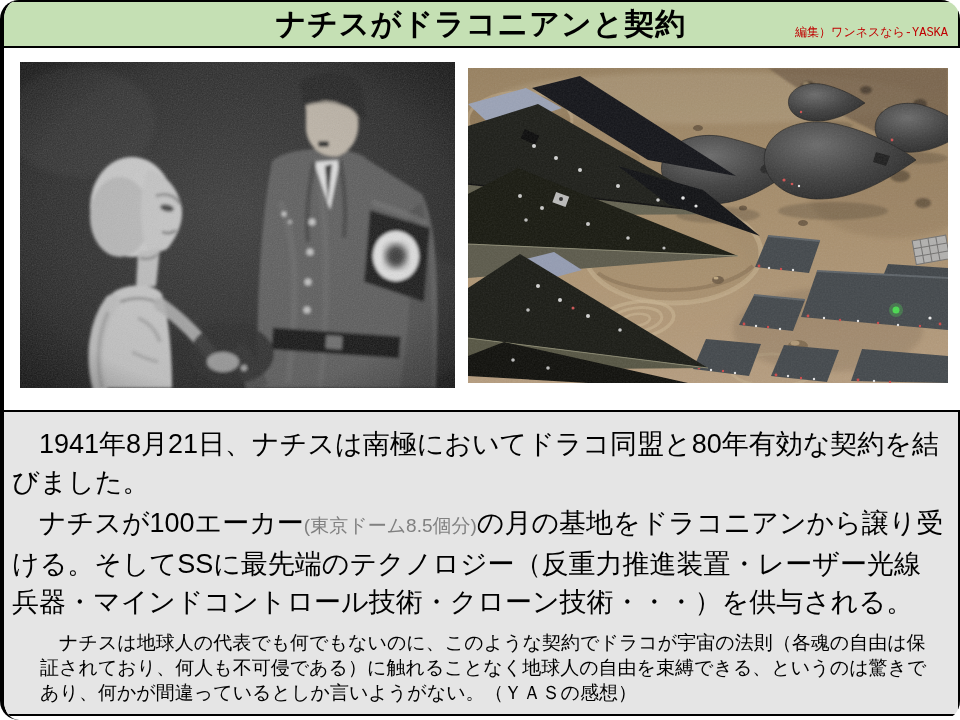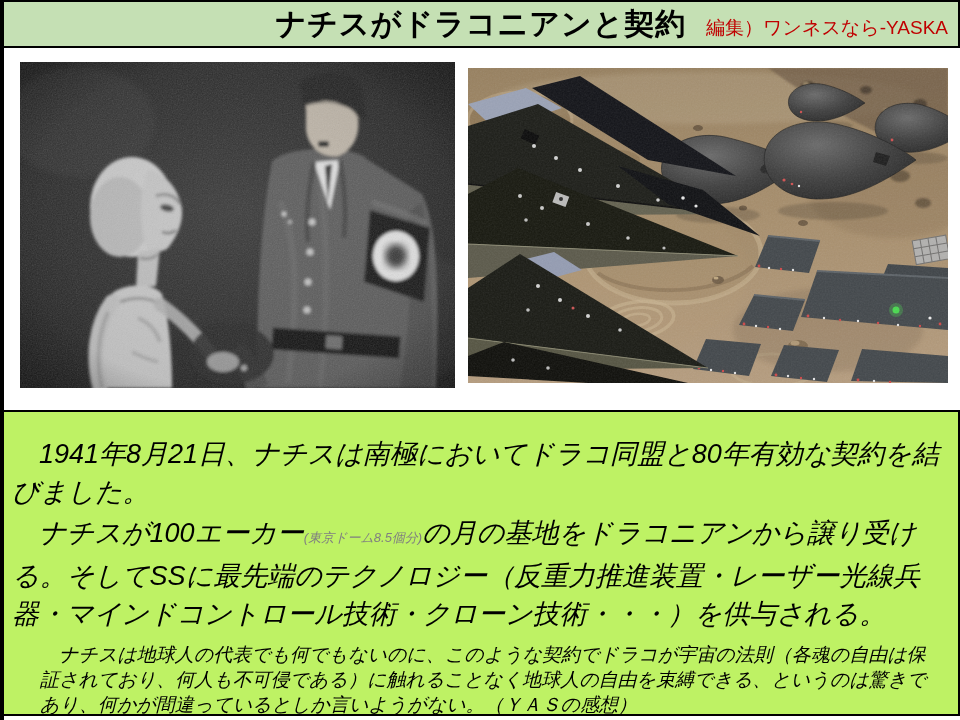--- a/index.html
+++ b/index.html
@@ -1,48 +1,48 @@
 <!DOCTYPE html>
 <html><head>
 <meta charset="utf-8">
 <style>
   * { box-sizing: border-box; margin: 0; padding: 0; }
   html, body { width: 960px; height: 720px; background: #ffffff; }
   body { font-family: "Liberation Sans", "DejaVu Sans", sans-serif; }
   .slide {
     position: relative; width: 960px; height: 720px;
-    background: #ffffff; border-left: 4px solid #000; overflow: hidden;
+    background: #ffffff; border-left: 4px solid #000; overflow: hidden; border-radius: 19px;
   }
   .header-bar {
     position: relative; height: 48px; width: 100%;
     background: #c5e0b4; border: 2px solid #000; border-left: none;
     display: flex; align-items: center; justify-content: center;
   }
   .page-title {
     font-size: 30px; font-weight: bold; color: #000; letter-spacing: 1px;
   }
   .credit-label {
     position: absolute; right: 10px; bottom: 5px;
-    font-size: 19px; color: #c00000; white-space: nowrap;
+    font-size: 12px; color: #c00000; white-space: nowrap; font-family: Liberation Mono, monospace;
   }
   .images-row {
     display: flex; align-items: flex-start; gap: 13px;
     margin: 14px 0 0 16px;
   }
   .photo-svg { width: 435px; height: 326px; display: block; }
   .render-svg { width: 480px; height: 315px; display: block; margin-top: 6px; }
   .text-box {
     position: absolute; left: 0; right: 0; top: 410px; bottom: 4px;
-    background: #bef264; border: 2px solid #000; border-left: none;
-    padding: 20px 12px 4px 8px; overflow: hidden; font-style: italic;
+    background: #e5e5e5; border: 2px solid #000; border-left: none;
+    padding: 10px 12px 4px 8px; overflow: hidden;
   }
   .text-box p.main {
     font-size: 27px; line-height: 38px; color: #000; margin: 3px 0;
   }
-  .inline-note { font-size: 13px; color: #808080; }
+  .inline-note { font-size: 19px; color: #808080; }
   .text-box p.footnote {
     font-size: 19px; line-height: 25px; color: #000;
     margin: 9px 0 0; padding: 0 10px 0 28px;
   }
 </style>
 </head>
 <body>
 
 <div class="slide">
 

